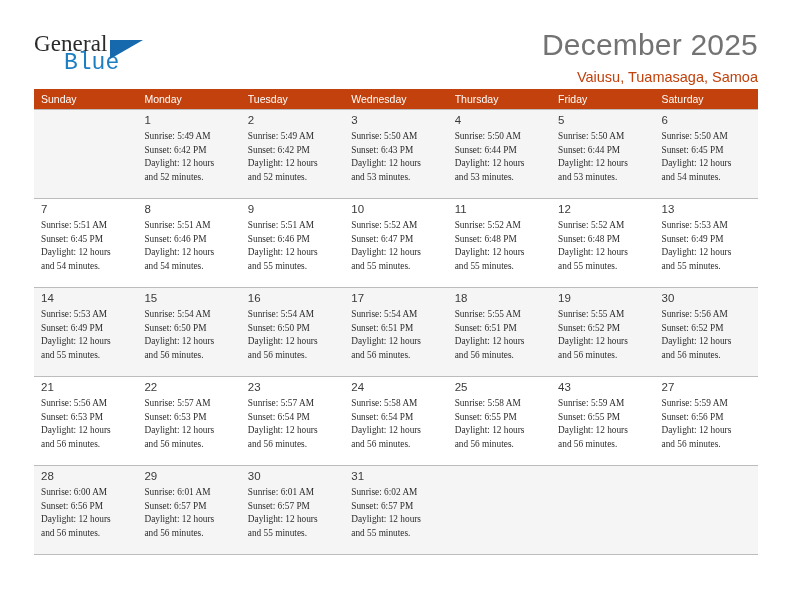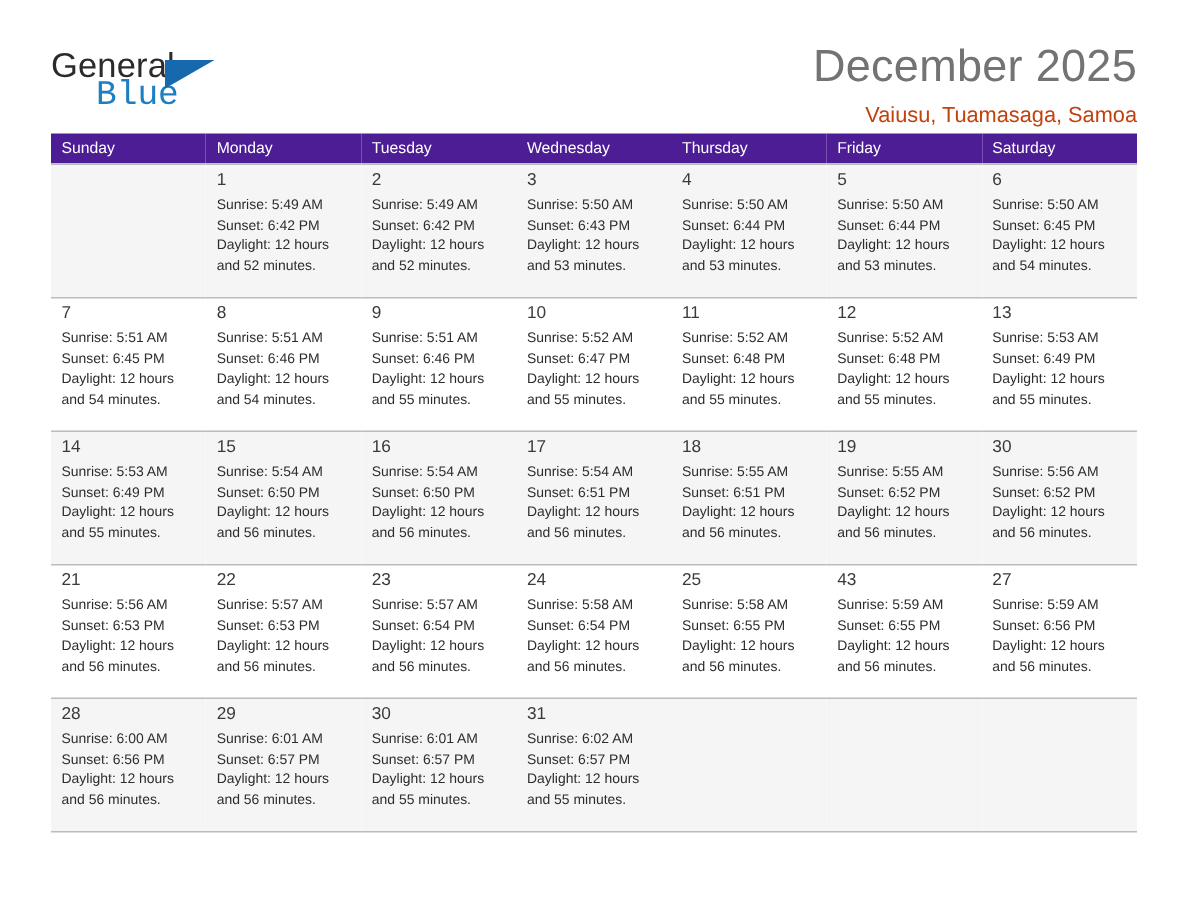--- a/index.html
+++ b/index.html
@@ -32,21 +32,21 @@
   .logo {
     position: relative;
     width: 150px;
     padding-top: 4px;
   }
   .logo-row1 {
     font-size: 23px;
     color: #2b2b2b;
     letter-spacing: .1px;
     line-height: 23px;
-    font-family: Liberation Sans, sans-serif;
+    font-family: Liberation Serif, serif;
     font-weight: 400;
   }
   .logo-row2 {
     font-size: 23px;
     color: #1d7fc3;
     line-height: 23px;
     margin-left: 30px;
     margin-top: -3px;
     font-family: Liberation Mono, monospace;
     font-weight: 400;
@@ -79,21 +79,21 @@
     margin-top: 5px;
   }
   
   .calendar {
     margin: 13px 34px 0 34px;
     width: 724px;
     border-collapse: collapse;
     table-layout: fixed;
   }
   .calendar th {
-    background: #4c1d95;
+    background: #c2410c;
     color: #ffffff;
     font-size: 10.5px;
     font-weight: 400;
     text-align: left;
     padding: 4px 0 4px 7px;
     height: 19px;
     border: none;
   }
   .calendar td {
     vertical-align: top;
@@ -117,20 +117,21 @@
   .daynum {
     font-size: 11.5px;
     color: #3a3a3a;
     line-height: 15px;
     margin-bottom: 2px;
   }
   .info {
     font-size: 9.3px;
     line-height: 13.6px;
     color: #2c2c2c;
+    font-family: Liberation Serif, serif;
   }
   .info div { white-space: nowrap; }
   .bottom-rule {
     margin: 0 34px;
     width: 724px;
     border-top: 1px solid #bcbcbc;
   }
 </style>
 </head>
 <body>

